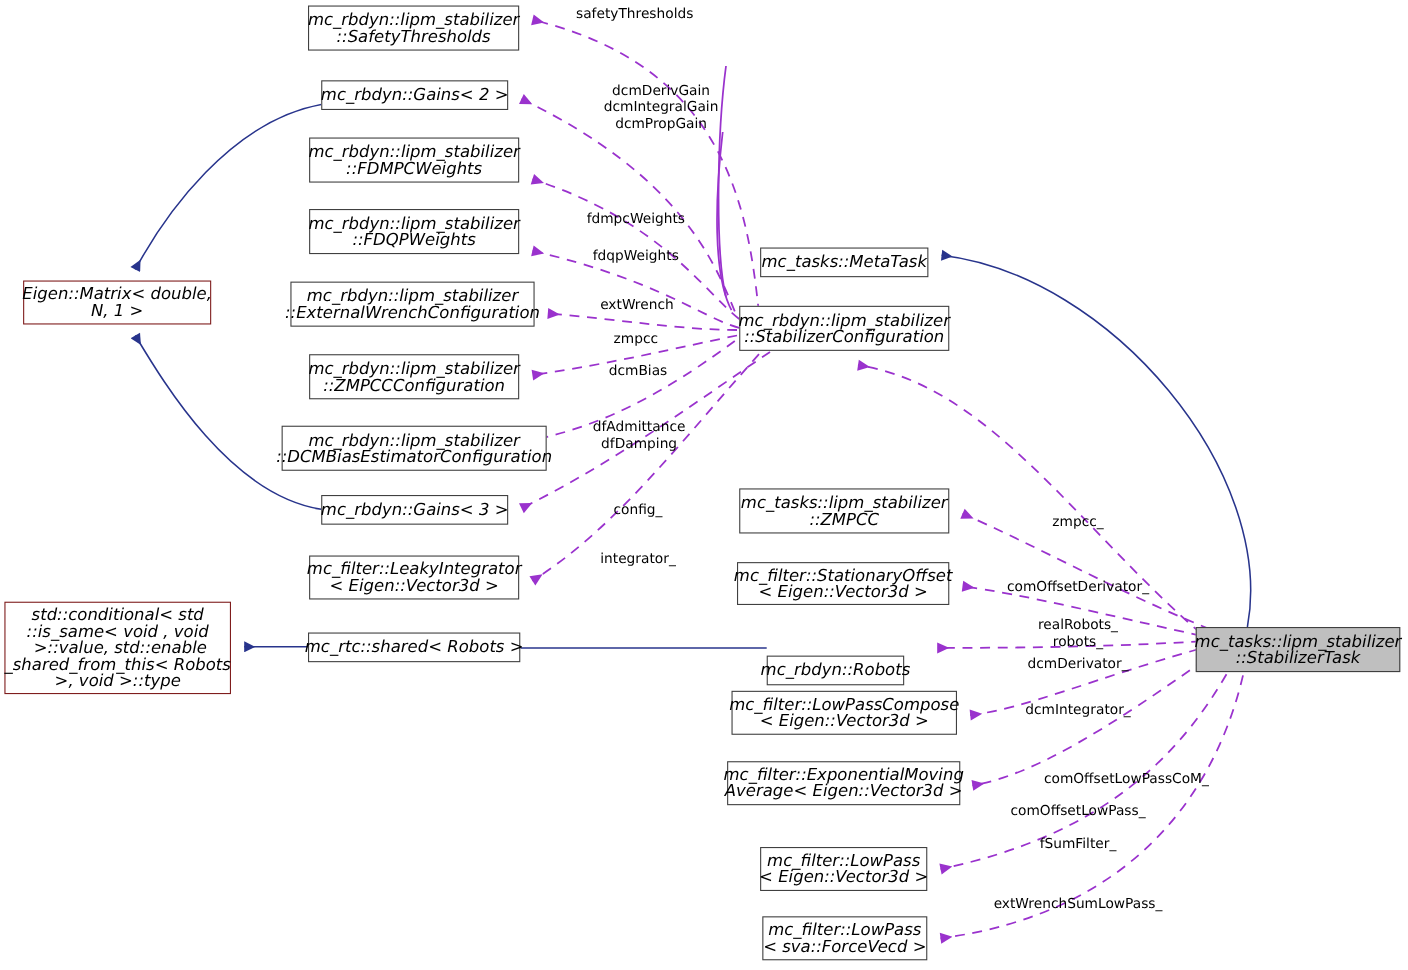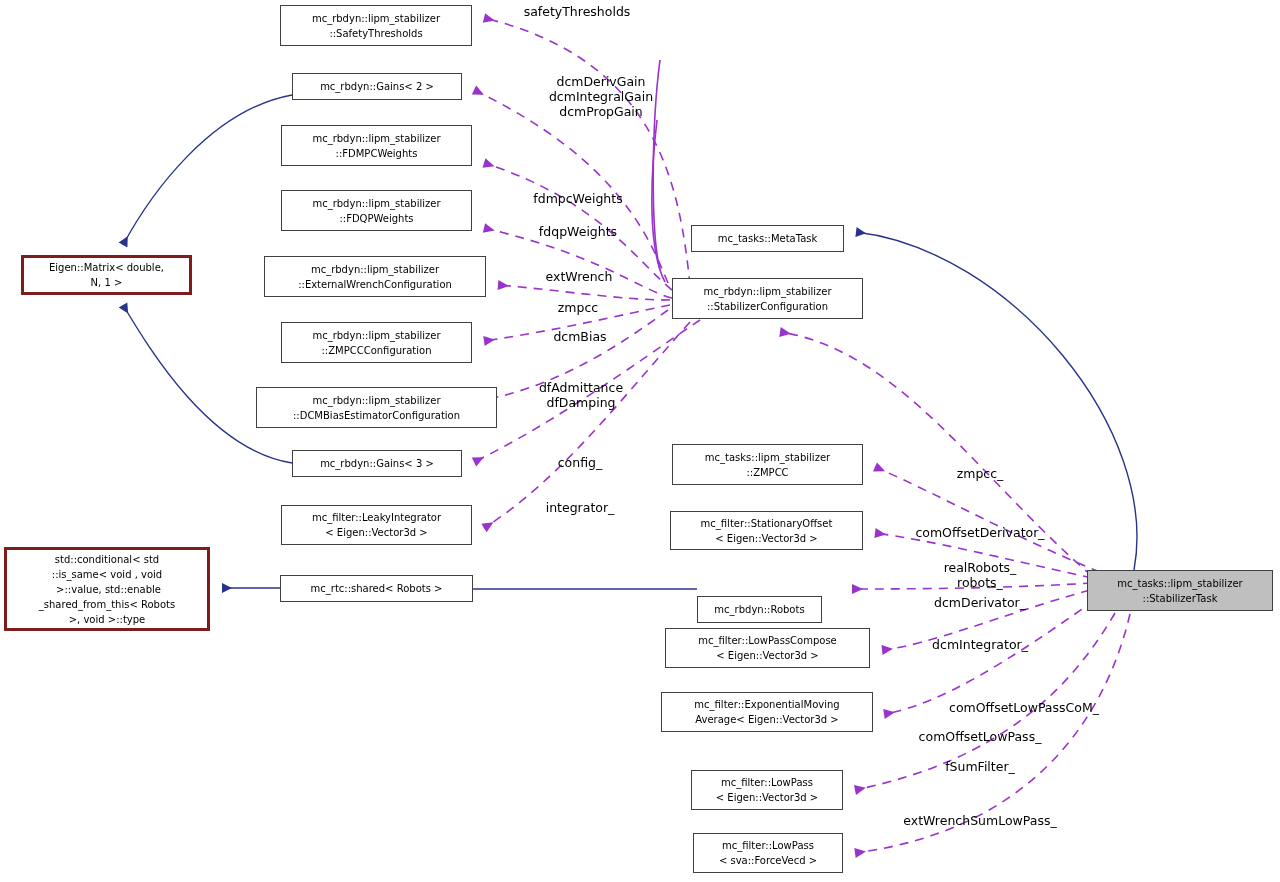--- a/index.html
+++ b/index.html
@@ -4,30 +4,31 @@
 <style>
   html,body{margin:0;padding:0;background:#ffffff;}
   body{font-family:"DejaVu Sans","Liberation Sans",sans-serif;}
   #diagram{position:relative;width:1280px;height:882px;overflow:hidden;background:#fff;}
   #edges{position:absolute;left:0;top:0;width:1280px;height:882px;}
   .node{
     position:absolute;
     box-sizing:border-box;
     display:flex;align-items:center;justify-content:center;
     text-align:center;
-    font-size:10px;
+    font-size:15px;
     line-height:15px;
     color:#000;
     background:#ffffff;
     border:1px solid #404040;
     white-space:pre;
     letter-spacing:0px;
+    font-style:italic;
   }
   .node.solidthick{border:1.5px solid #404040;}
-  .node.faint{border:3px solid #7f1d1d;}
+  .node.faint{border:1px solid #7f1d1d;}
   .node.highlight{background:#bfbfbf;border:1px solid #404040;}
   .elabel{
     position:absolute;
     font-size:12.5px;
     line-height:15px;
     color:#000;
     text-align:center;
     white-space:pre;
     transform:translateX(-50%);
   }

